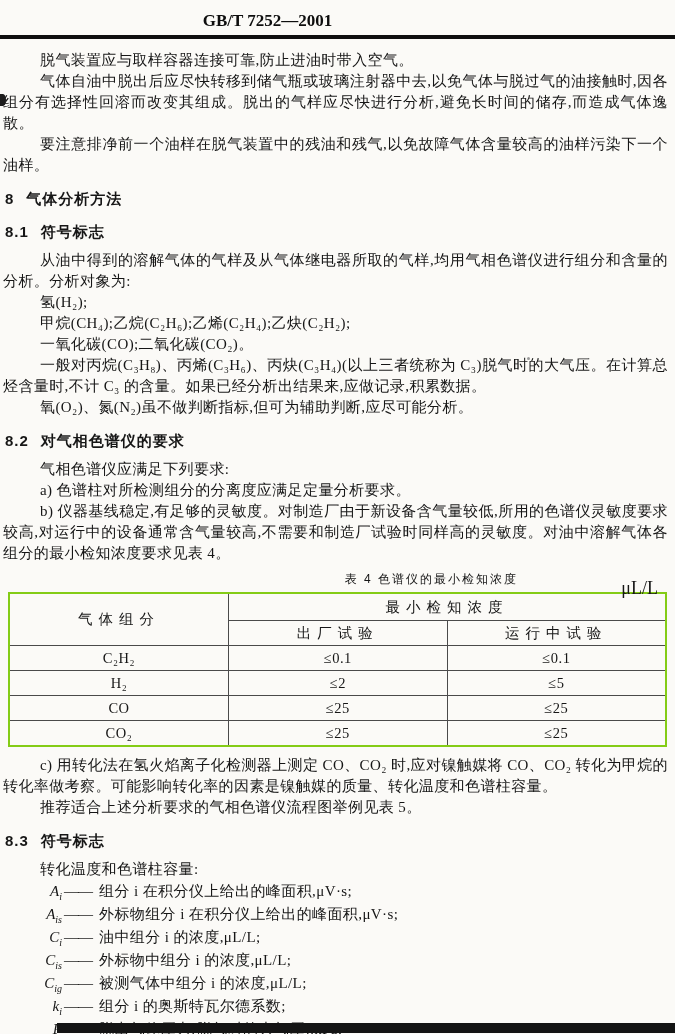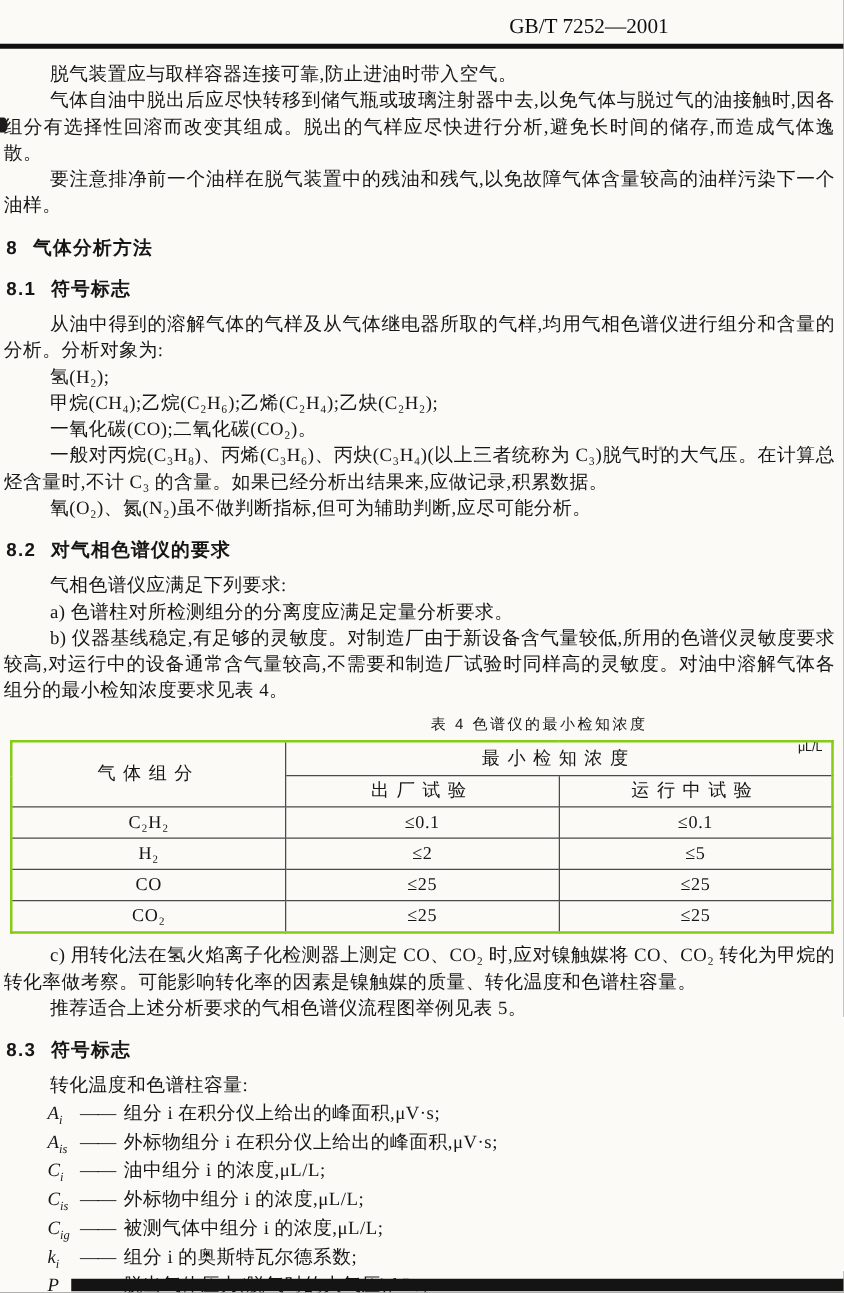--- a/index.html
+++ b/index.html
@@ -3,21 +3,21 @@
 <meta charset="utf-8">
 <style>
   html,body { margin:0; padding:0; background:#777; }
   .page {
     position:relative; width:675px; height:1034px; margin:0 auto;
     background:#fbfaf7; overflow:hidden; box-sizing:border-box;
     font-family:"Liberation Serif","DejaVu Serif",serif; color:#161616;
   }
   .doc-header {
     padding-top:11px; width:100%; box-sizing:border-box; padding-right:140px;
-    text-align:right; font-weight:400; font-size:17px; letter-spacing:0;
+    text-align:center; font-weight:700; font-size:17px; letter-spacing:0;
     color:#0e0e0e;
   }
   .header-rule { margin-top:4px; height:4px; background:#0f0f0f; }
   .content {
     padding:11px 7px 0 3px; font-size:15px; line-height:21px;
     text-align:justify; letter-spacing:0.4px;
   }
   p.body { margin:0; text-indent:37px; }
   .section-h {
     display:flex; align-items:baseline; gap:12px; margin:12px 0 8px 2px;
@@ -26,37 +26,37 @@
   }
   .chapter-h { margin-top:12px; }
   .caption-row {
     position:relative; margin:5px 0 3px; height:20px;
   }
   .caption {
     text-align:right; padding-right:150px; font-weight:400; font-size:12px;
     font-family:"Liberation Sans","DejaVu Sans",sans-serif; letter-spacing:2px;
   }
   .caption-unit {
-    position:absolute; right:10px; top:19px; font-size:10px; font-weight:400;
-    font-family:Liberation Sans, sans-serif; letter-spacing:0;
+    position:absolute; right:10px; top:9px; font-size:18px; font-weight:400;
+    font-family:Liberation Serif, serif; letter-spacing:0;
   }
   table.t4 {
     width:659px; margin-left:5px; border-collapse:collapse;
     border:2px solid #84cc16; font-size:14.5px; table-layout:fixed;
   }
   .t4 th, .t4 td {
     border:1px solid #4a4a4a; text-align:center; padding:0;
     font-weight:400; letter-spacing:0.5px;
   }
   .t4 th.hdr { letter-spacing:6px; height:26px; font-size:14.5px; }
   .t4 th.hdr2 { letter-spacing:6px; height:24px; }
   .t4 td { height:24px; }
   .t4 col.c1 { width:33.4%; } .t4 col.c2 { width:33.3%; } .t4 col.c3 { width:33.3%; }
   .sym-row { display:flex; align-items:baseline; padding-left:35px; line-height:23px; text-align:left; }
-  .sym { font-style:italic; min-width:24px; font-size:15px; letter-spacing:0; }
+  .sym { font-style:italic; min-width:24px; font-size:15px; letter-spacing:0;text-align:right; }
   .sym sub { font-size:10px; line-height:0; }
   .sym-dash { margin:0 7px 0 2px; letter-spacing:-1px; white-space:nowrap; }
   .sym-desc { flex:1;font-family:Liberation Serif, serif; }
   .ink-blob {
     position:absolute; left:0; top:94px; width:6px; height:12px;
     background:#1c1c1c; border-radius:0 60% 60% 0;
   }
   .speck-a { position:absolute; left:527px; top:357px; width:3px; height:3px; background:#9a9a9a; border-radius:50%; }
   .speck-b { position:absolute; left:637px; top:524px; width:3px; height:2px; background:#b5b5b5; border-radius:50%; }
   .bottom-bar {

